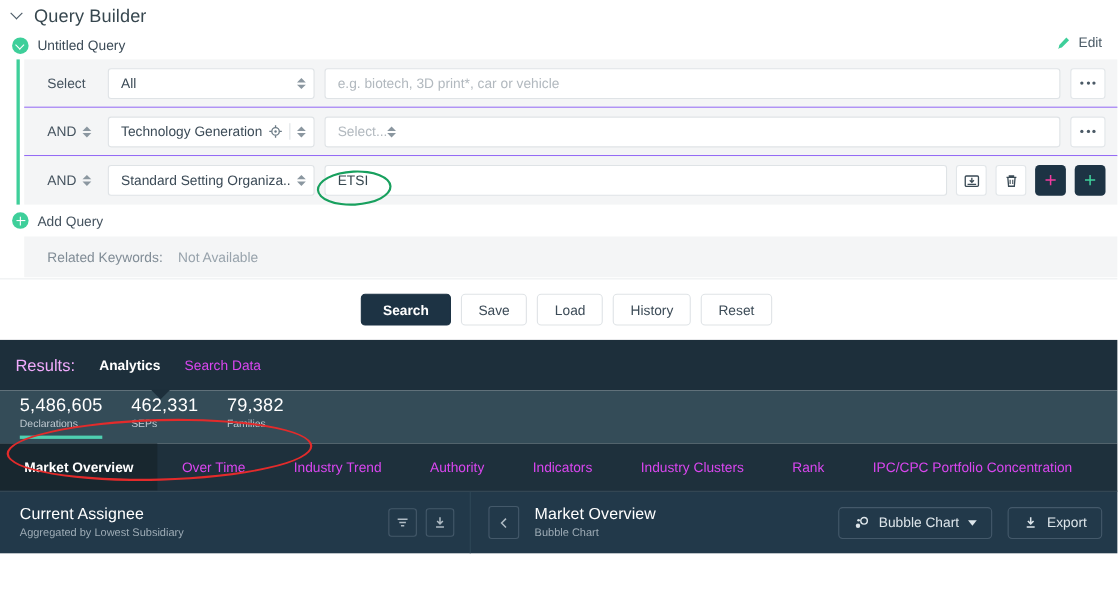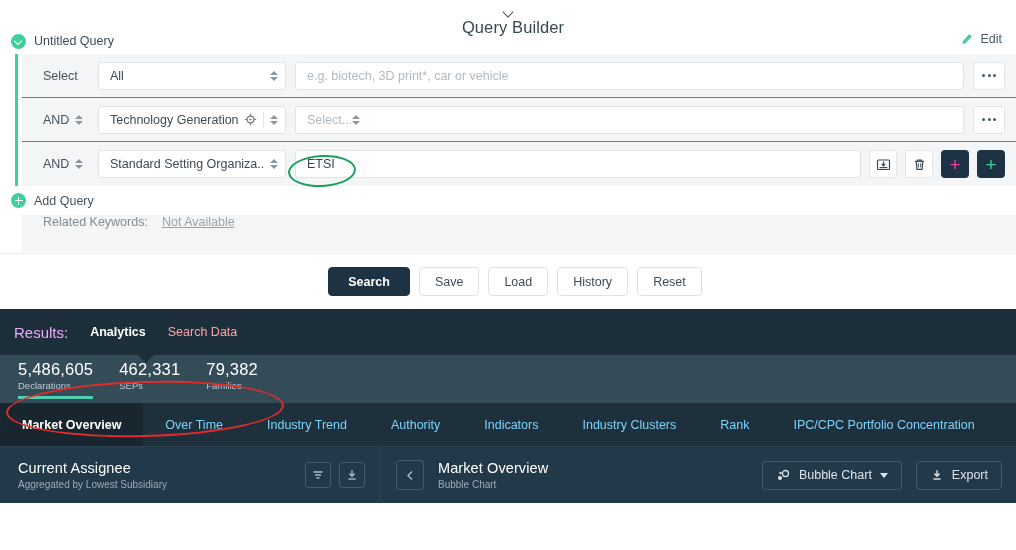--- a/index.html
+++ b/index.html
@@ -7,24 +7,23 @@
   body {
     width: 1016px; height: 550px;
     font-family: "Liberation Sans", sans-serif;
     background: #ffffff;
     overflow: hidden;
     position: relative;
   }
 
   
   .qb-header {
-    display: flex; align-items: center;
+    display: flex; 
     padding: 6px 0 4px 10px;
     height: 28px;
-    flex-direction: column;
   }
   .chev-down-sm {
     width: 12px; height: 12px; position: relative; margin-right: 9px;
     flex: 0 0 auto;
   }
   .chev-down-sm::before {
     content: ""; position: absolute; left: 1px; top: 2px;
     width: 7px; height: 7px;
     border-right: 1.6px solid #4b5a66; border-bottom: 1.6px solid #4b5a66;
     transform: rotate(45deg);
@@ -147,25 +146,25 @@
     position: relative; flex: 0 0 auto;
   }
   .circle-plus::before, .circle-plus::after {
     content: ""; position: absolute; background: #fff;
   }
   .circle-plus::before { left: 3.5px; top: 6.9px; width: 8px; height: 1.6px; }
   .circle-plus::after { left: 6.7px; top: 3.7px; width: 1.6px; height: 8px; }
 
   .rel-kw {
     margin: 0 0 0 22px; background: #f4f5f6;
-    height: 37px; display: flex; 
+    height: 37px; display: flex; align-items: center;
     padding-left: 21px; gap: 14px; font-size: 12.5px;
   }
   .rel-kw .k { color: #808c96; }
-  .rel-kw .v { color: #98a3ac; text-decoration: underline; }
+  .rel-kw .v { color: #98a3ac; }
 
   .btn-row {
     display: flex; align-items: center; gap: 9px;
     padding: 13px 0 13px 14px;
     border-top: 1px solid #eceef0; margin-top: 1px; justify-content: center;
   }
   .btn {
     height: 29px; padding: 0 15px; border-radius: 4px;
     display: inline-flex; align-items: center; justify-content: center;
     font-size: 12.5px; cursor: pointer;
@@ -175,21 +174,21 @@
     background: #1d3344; border-color: #1d3344; color: #fff; font-weight: bold;
     padding: 0 19px;
   }
 
   
   .results-bar {
     background: #1d2f3b; height: 46px;
     display: flex; align-items: center; padding-left: 14px; gap: 22px;
   }
   .results-lbl { font-size: 15px; color: #f0abfc; }
-  .res-tab { font-size: 12.5px; color: #fca5a5; cursor: pointer; }
+  .res-tab { font-size: 12.5px; color: #d946ef; cursor: pointer; }
   .res-tab.on { color: #ffffff; font-weight: bold; }
 
   .stats-band {
     background: #344c58; height: 48px; position: relative;
     display: flex; align-items: flex-start; padding: 5px 0 0 18px; gap: 26px;
   }
   .notch {
     position: absolute; top: -1px; left: 137px;
     width: 0; height: 0;
     border-left: 9px solid transparent; border-right: 9px solid transparent;
@@ -205,28 +204,28 @@
 
   
   .tabbar {
     background: #1e303c; height: 44px;
     display: flex; align-items: stretch;
     border-bottom: 1px solid #2b3f4c;
     overflow: hidden;
   }
   .tab {
     display: flex; align-items: center; padding: 0 22px;
-    font-size: 12.5px; color: #7dd3fc; cursor: pointer; white-space: nowrap;
+    font-size: 12.5px; color: #d946ef; cursor: pointer; white-space: nowrap;
   }
   .tab.on { background: #18272f; color: #ffffff; font-weight: bold; }
 
   
   .panel { background: #22394a; height: 56px; display: flex; align-items: center; }
   .panel-left {
-    width: 380px; flex: 0 0 auto; display: flex; align-items: center;
+    width: 428px; flex: 0 0 auto; display: flex; align-items: center;
     padding: 0 14px 0 18px; height: 100%;
     border-right: 1px solid #2e4757;
   }
   .panel-title { flex: 1 1 auto; }
   .panel-title .t1 { font-size: 14.5px; color: #ffffff; letter-spacing: .1px; }
   .panel-title .t2 { font-size: 10px; color: #9dabb5; margin-top: 3px; }
   .sq-btn {
     width: 26px; height: 26px; border: 1px solid #44596a; border-radius: 3px;
     display: flex; align-items: center; justify-content: center;
     margin-left: 8px; cursor: pointer; flex: 0 0 auto;

